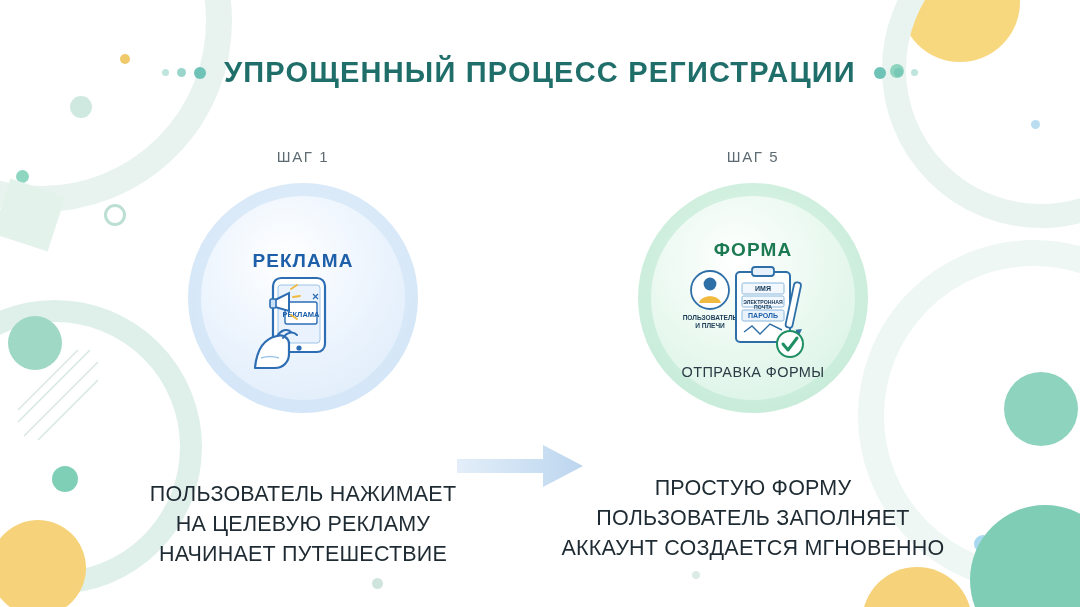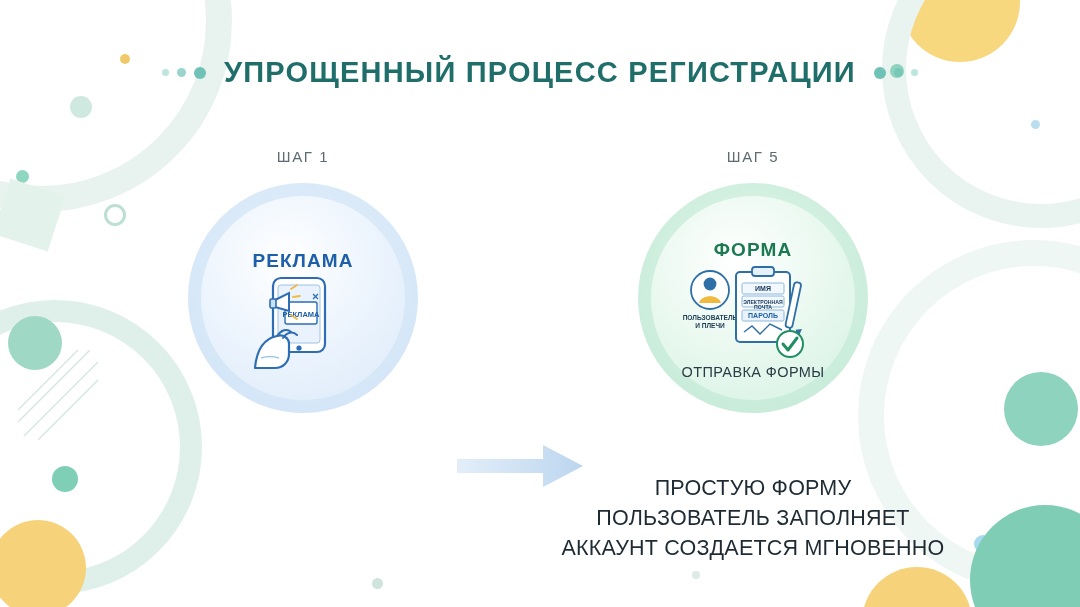--- a/index.html
+++ b/index.html
@@ -311,20 +311,25 @@
             <path d="M12 92 C14 70 24 62 34 60 C40 58 46 62 46 68 L46 78 C46 86 40 92 32 92 Z" fill="#ffffff" stroke="#2d6db4" stroke-width="2.2" stroke-linejoin="round"></path>
             <path d="M34 60 C38 54 44 52 48 56" fill="none" stroke="#2d6db4" stroke-width="2" stroke-linecap="round"></path>
             <path d="M40 62 C44 56 50 55 54 59" fill="none" stroke="#2d6db4" stroke-width="2" stroke-linecap="round"></path>
             <path d="M18 82 C24 80 30 80 36 82" fill="none" stroke="#9cc4e8" stroke-width="1.4"></path>
           </svg>
         </div>
 
       </div>
     </div>
 
+    <div class="step-desc">
+      <div>ПОЛЬЗОВАТЕЛЬ НАЖИМАЕТ</div>
+      <div>НА ЦЕЛЕВУЮ РЕКЛАМУ</div>
+      <div>НАЧИНАЕТ ПУТЕШЕСТВИЕ</div>
+    </div>
   </div>
 
   <svg class="arrow" viewBox="0 0 128 52">
     <defs>
       <linearGradient id="argrad" x1="0" y1="0" x2="1" y2="0">
         <stop offset="0%" stop-color="#e3eef9"></stop>
         <stop offset="100%" stop-color="#bcd6ef"></stop>
       </linearGradient>
     </defs>
     <path d="M0 19 L86 19 L86 5 L126 26 L86 47 L86 33 L0 33 Z" fill="url(#argrad)"></path>

